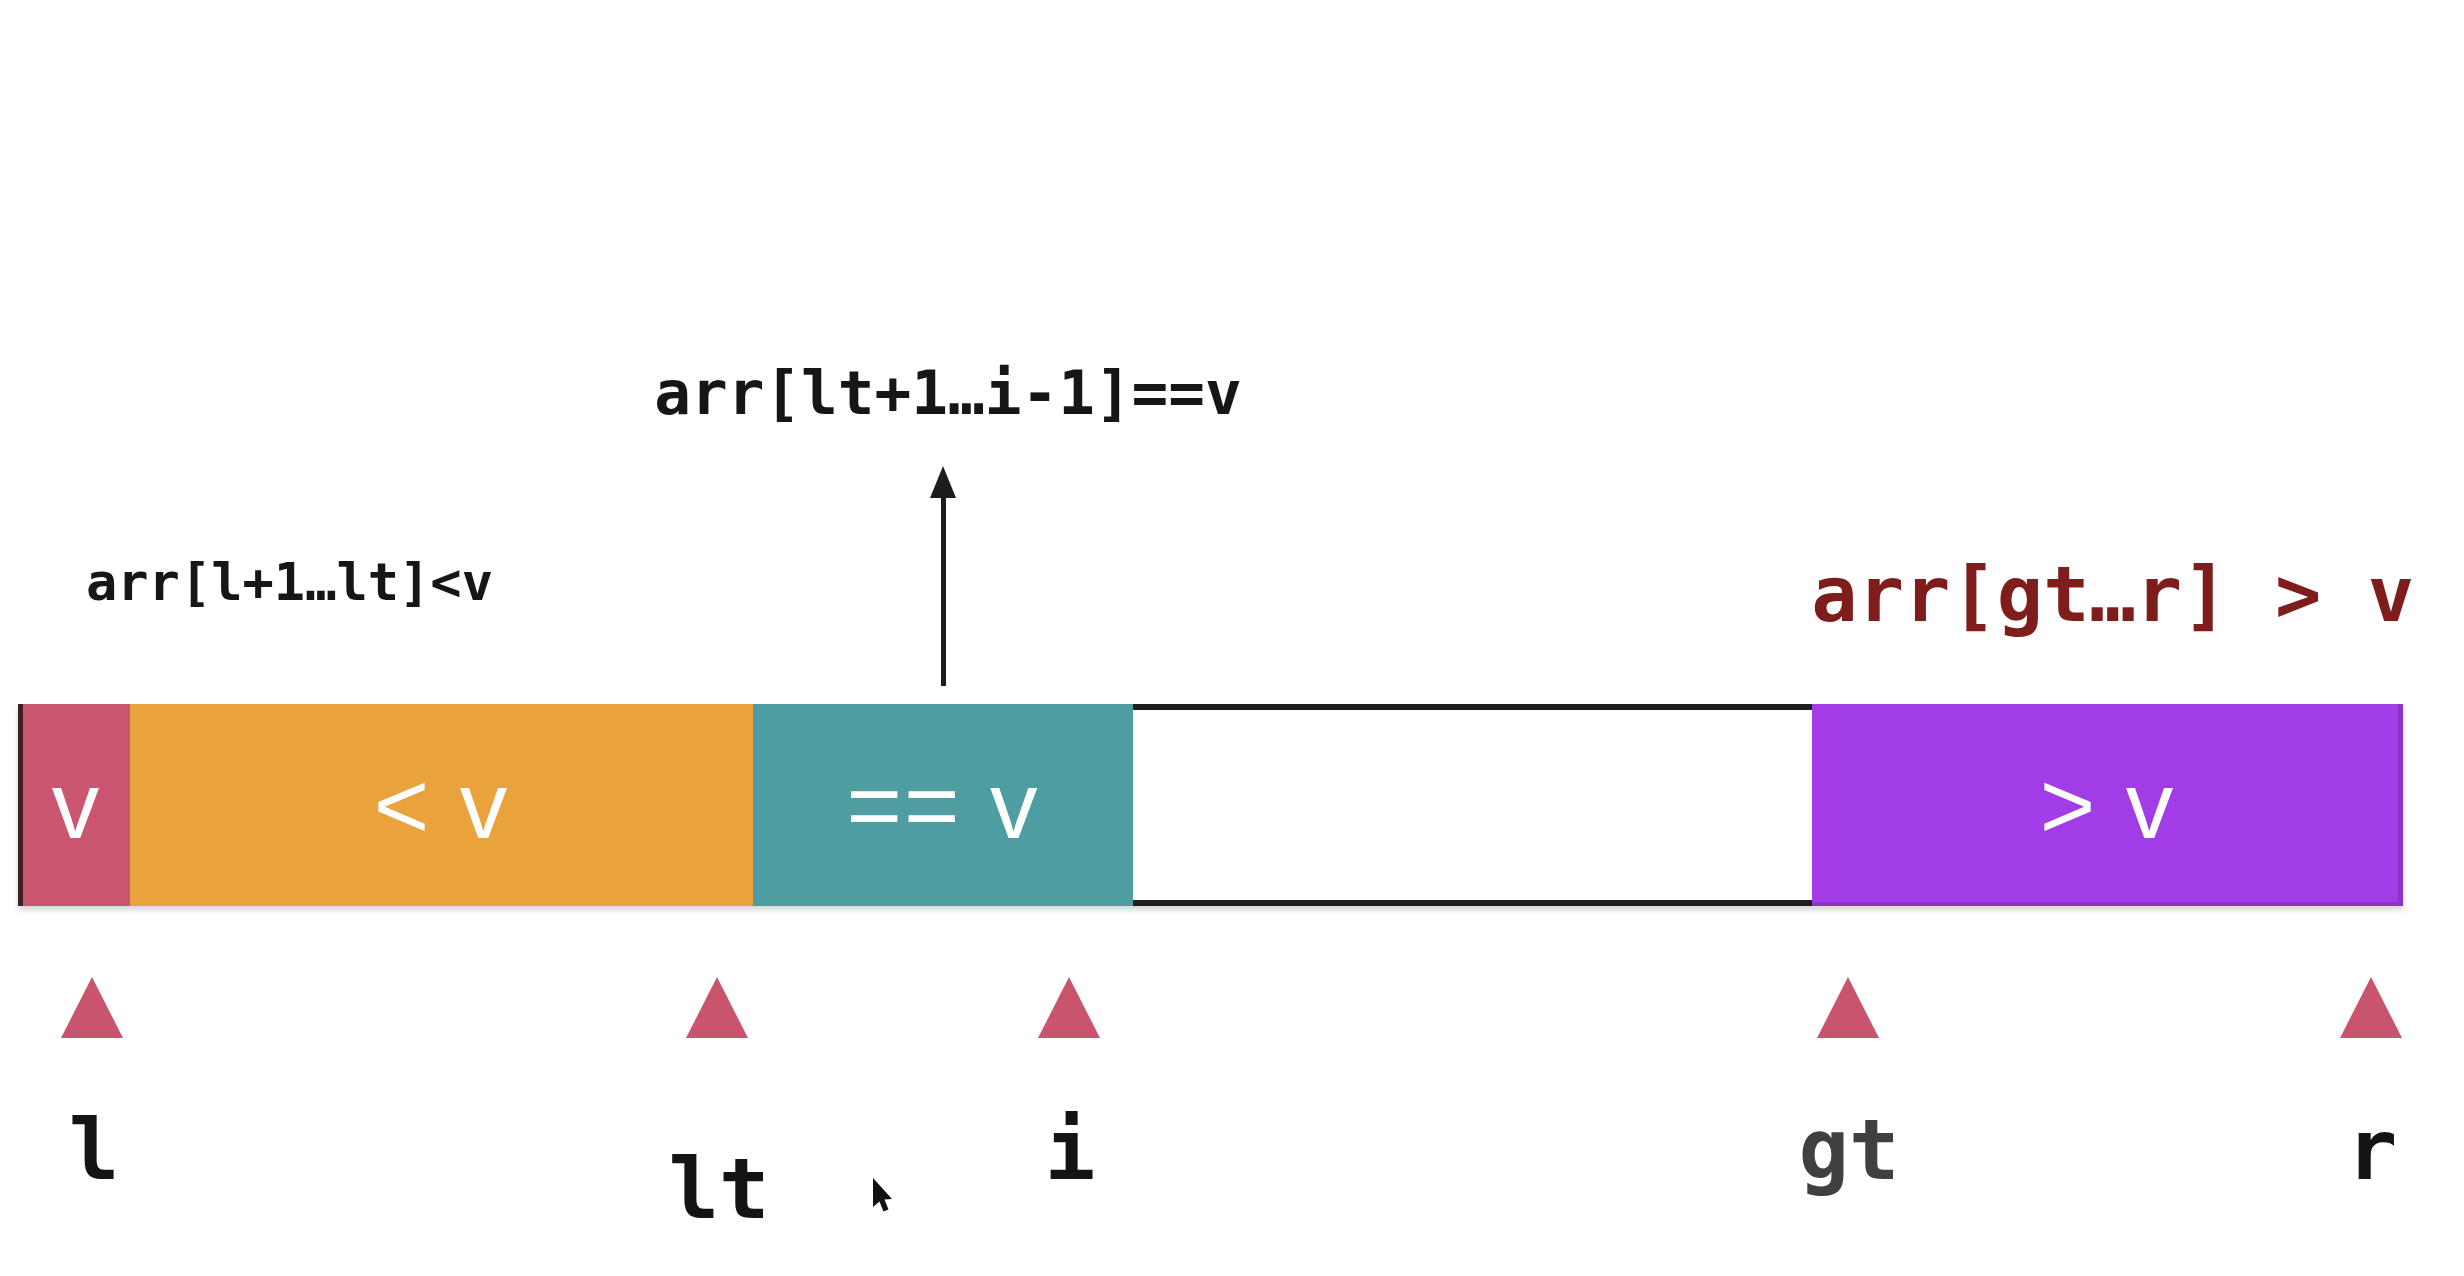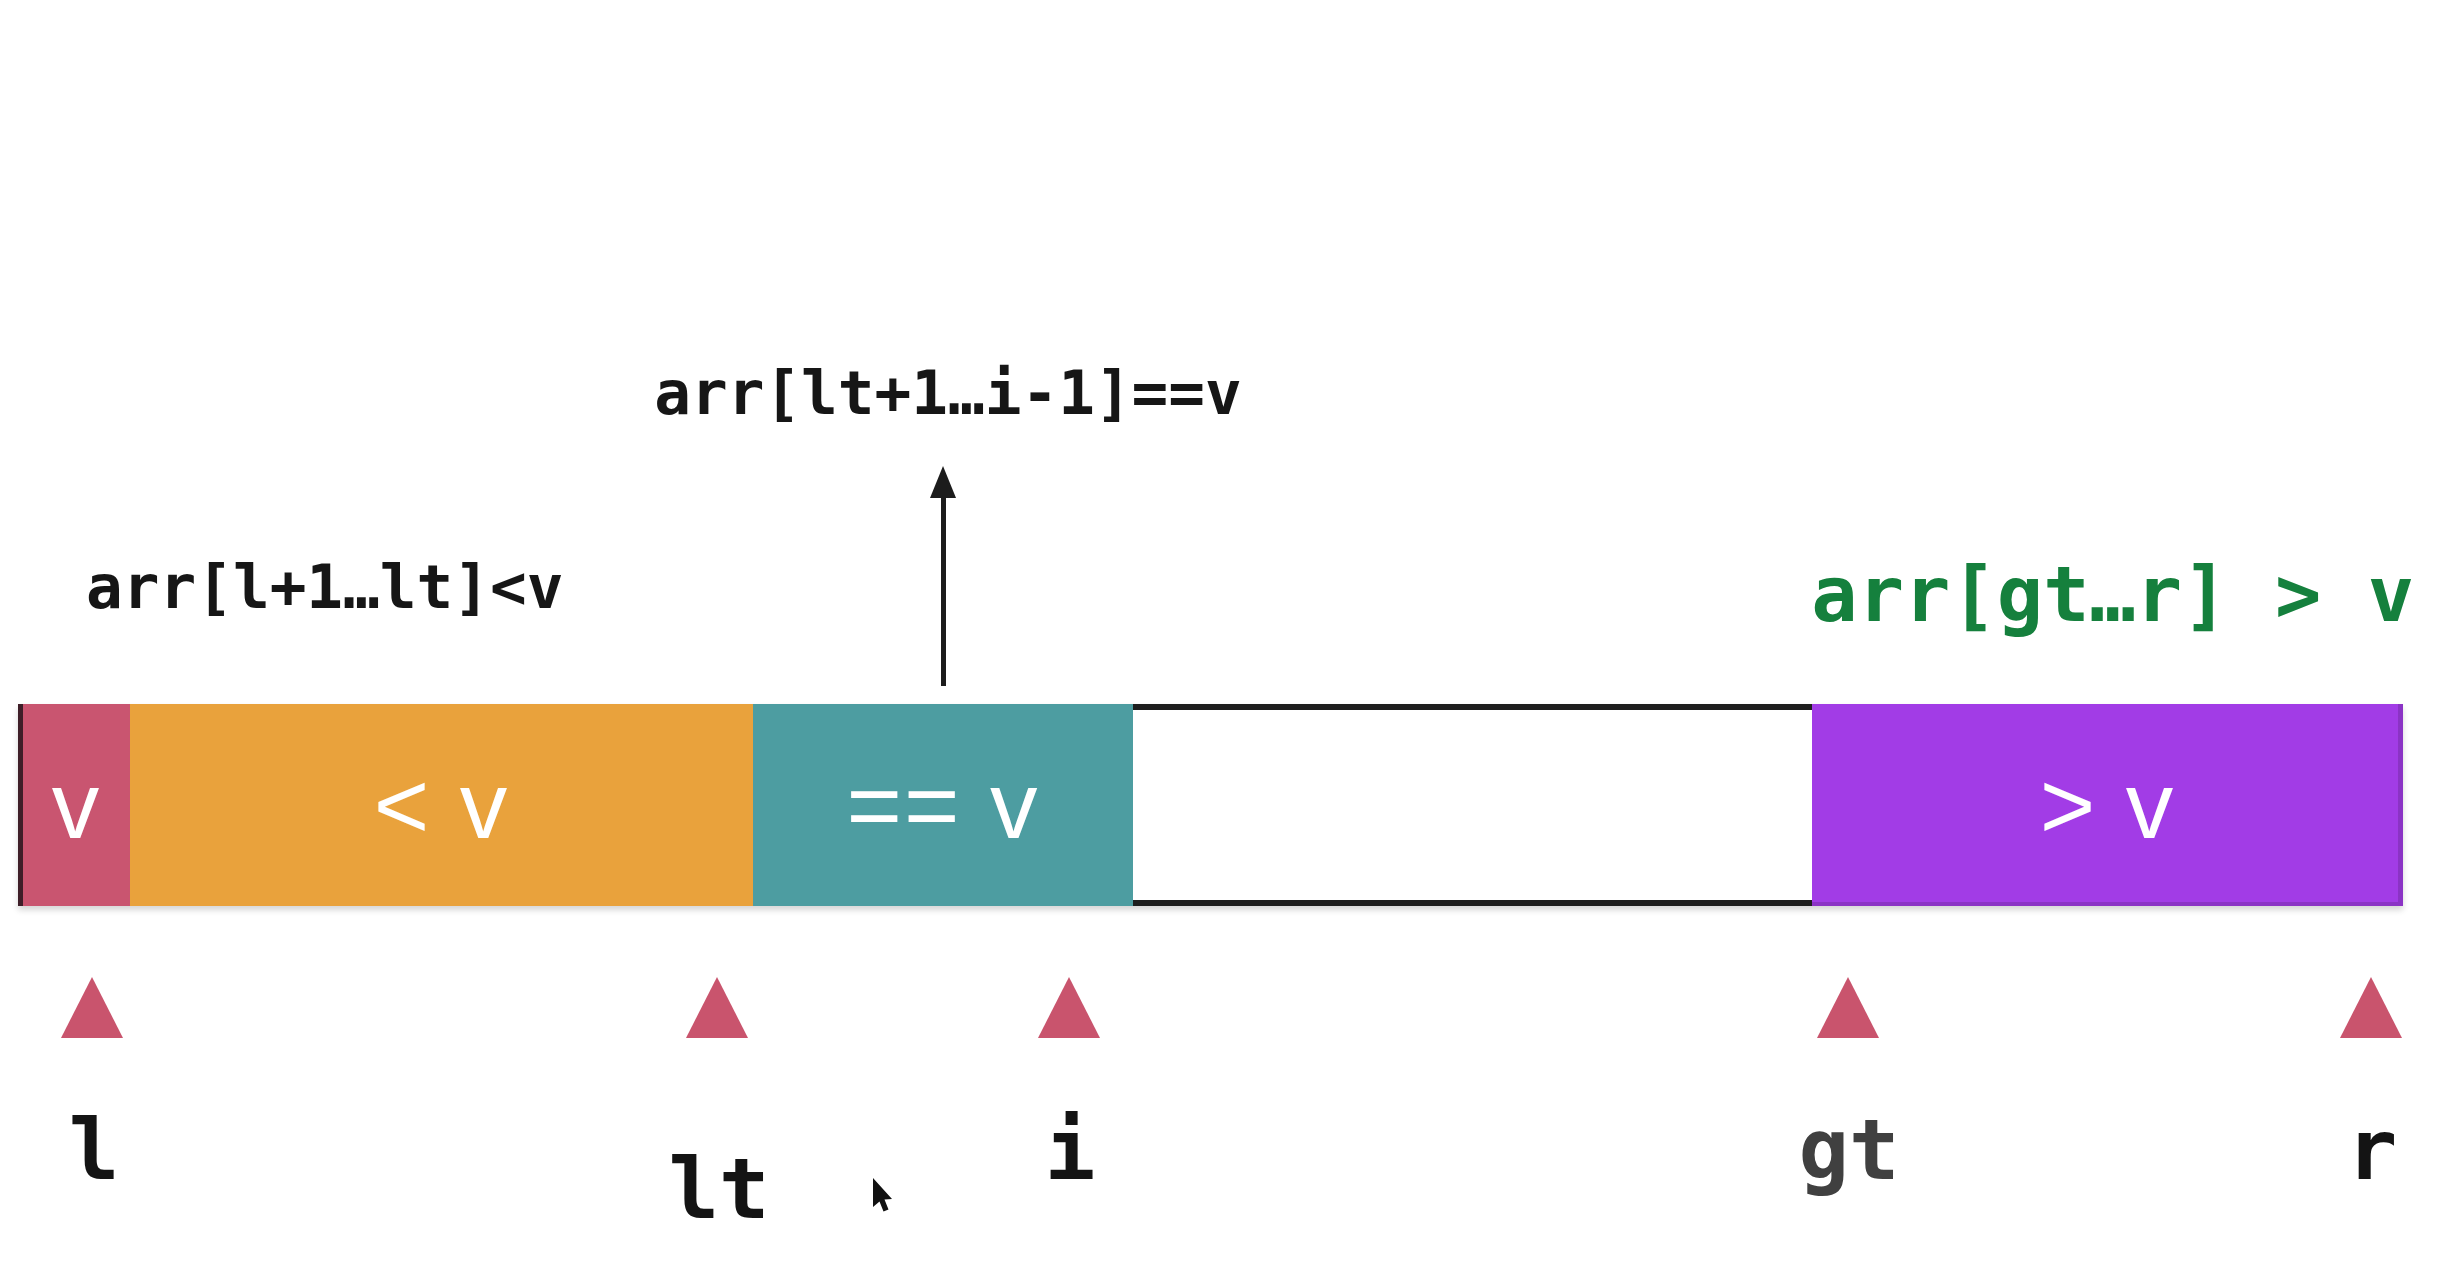--- a/index.html
+++ b/index.html
@@ -14,21 +14,21 @@
     position:absolute;left:0;right:0;top:54px;text-align:center;
     font-size:150px;line-height:1;font-weight:400;
   }
 
   
   .ann{
     position:absolute;font-family:"DejaVu Sans Mono",monospace;
     font-weight:700;color:#161616;white-space:pre;line-height:1;
   }
   .ann-equal{left:948px;top:362px;font-size:61px;transform:translateX(-50%);}
-  .ann-less{left:86px;top:556px;font-size:61px;}
+  .ann-less{left:86px;top:556px;font-size:52px;}
   .ann-greater{left:2414px;top:556px;font-size:77px;transform:translateX(-100%);}
 
   
   .arrow-line{position:absolute;left:941px;top:494px;width:5px;height:192px;background:#1c1c1c;}
   .arrow-head{
     position:absolute;left:930px;top:466px;width:0;height:0;
     border-left:13px solid transparent;border-right:13px solid transparent;
     border-bottom:32px solid #1c1c1c;
   }
 
@@ -74,21 +74,21 @@
 <div class="stage">
 
 
   <div class="ann ann-equal" style="color: rgb(22, 22, 22);">arr[lt+1…i-1]==v</div>
 
   <div class="arrow-line"></div>
   <div class="arrow-head"></div>
 
   <div class="ann ann-less" style="color: rgb(22, 22, 22);">arr[l+1…lt]&lt;v</div>
 
-  <div class="ann ann-greater" style="color: #15803d;">arr[gt…r] &gt; v</div>
+  <div class="ann ann-greater" style="color: #7f1d1d;">arr[gt…r] &gt; v</div>
 
   <div class="bar">
     <div class="seg seg-pivot" style="background-color: rgb(201, 85, 112);">
       <span class="lbl" style="color: rgb(255, 255, 255);">v</span>
     </div>
     <div class="seg seg-less" style="background-color: rgb(233, 162, 60);">
       <span class="lbl" style="color: rgb(255, 255, 255);">&lt; v</span>
     </div>
     <div class="seg seg-equal" style="background-color: rgb(77, 157, 161);">
       <span class="lbl" style="color: rgb(255, 255, 255);">== v</span>

